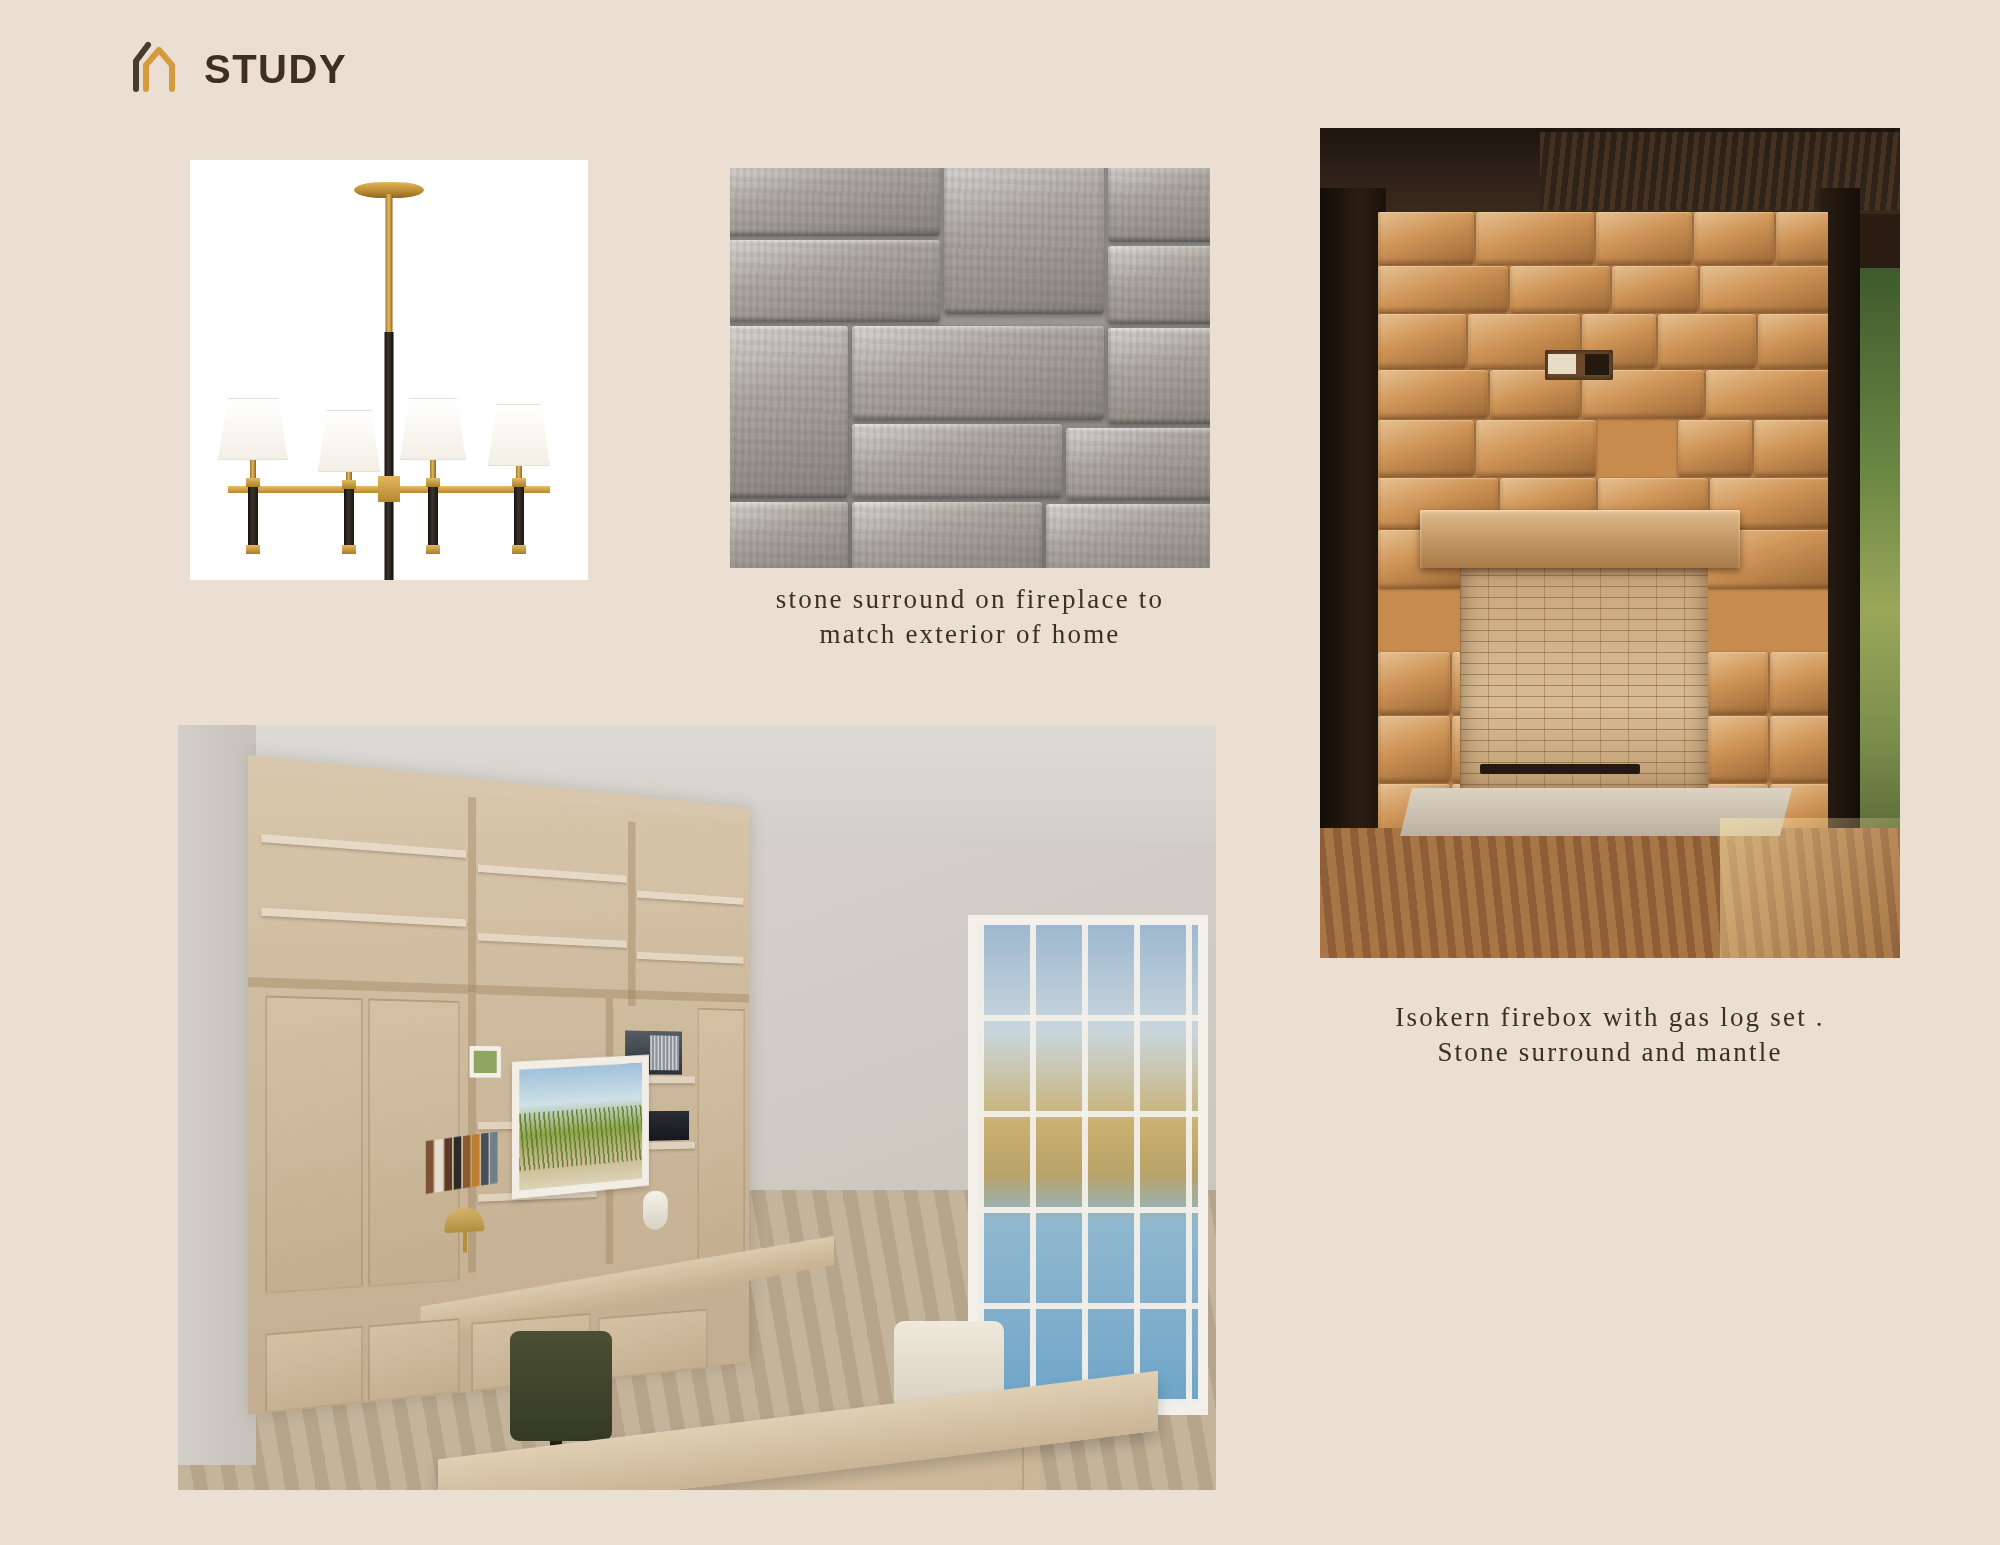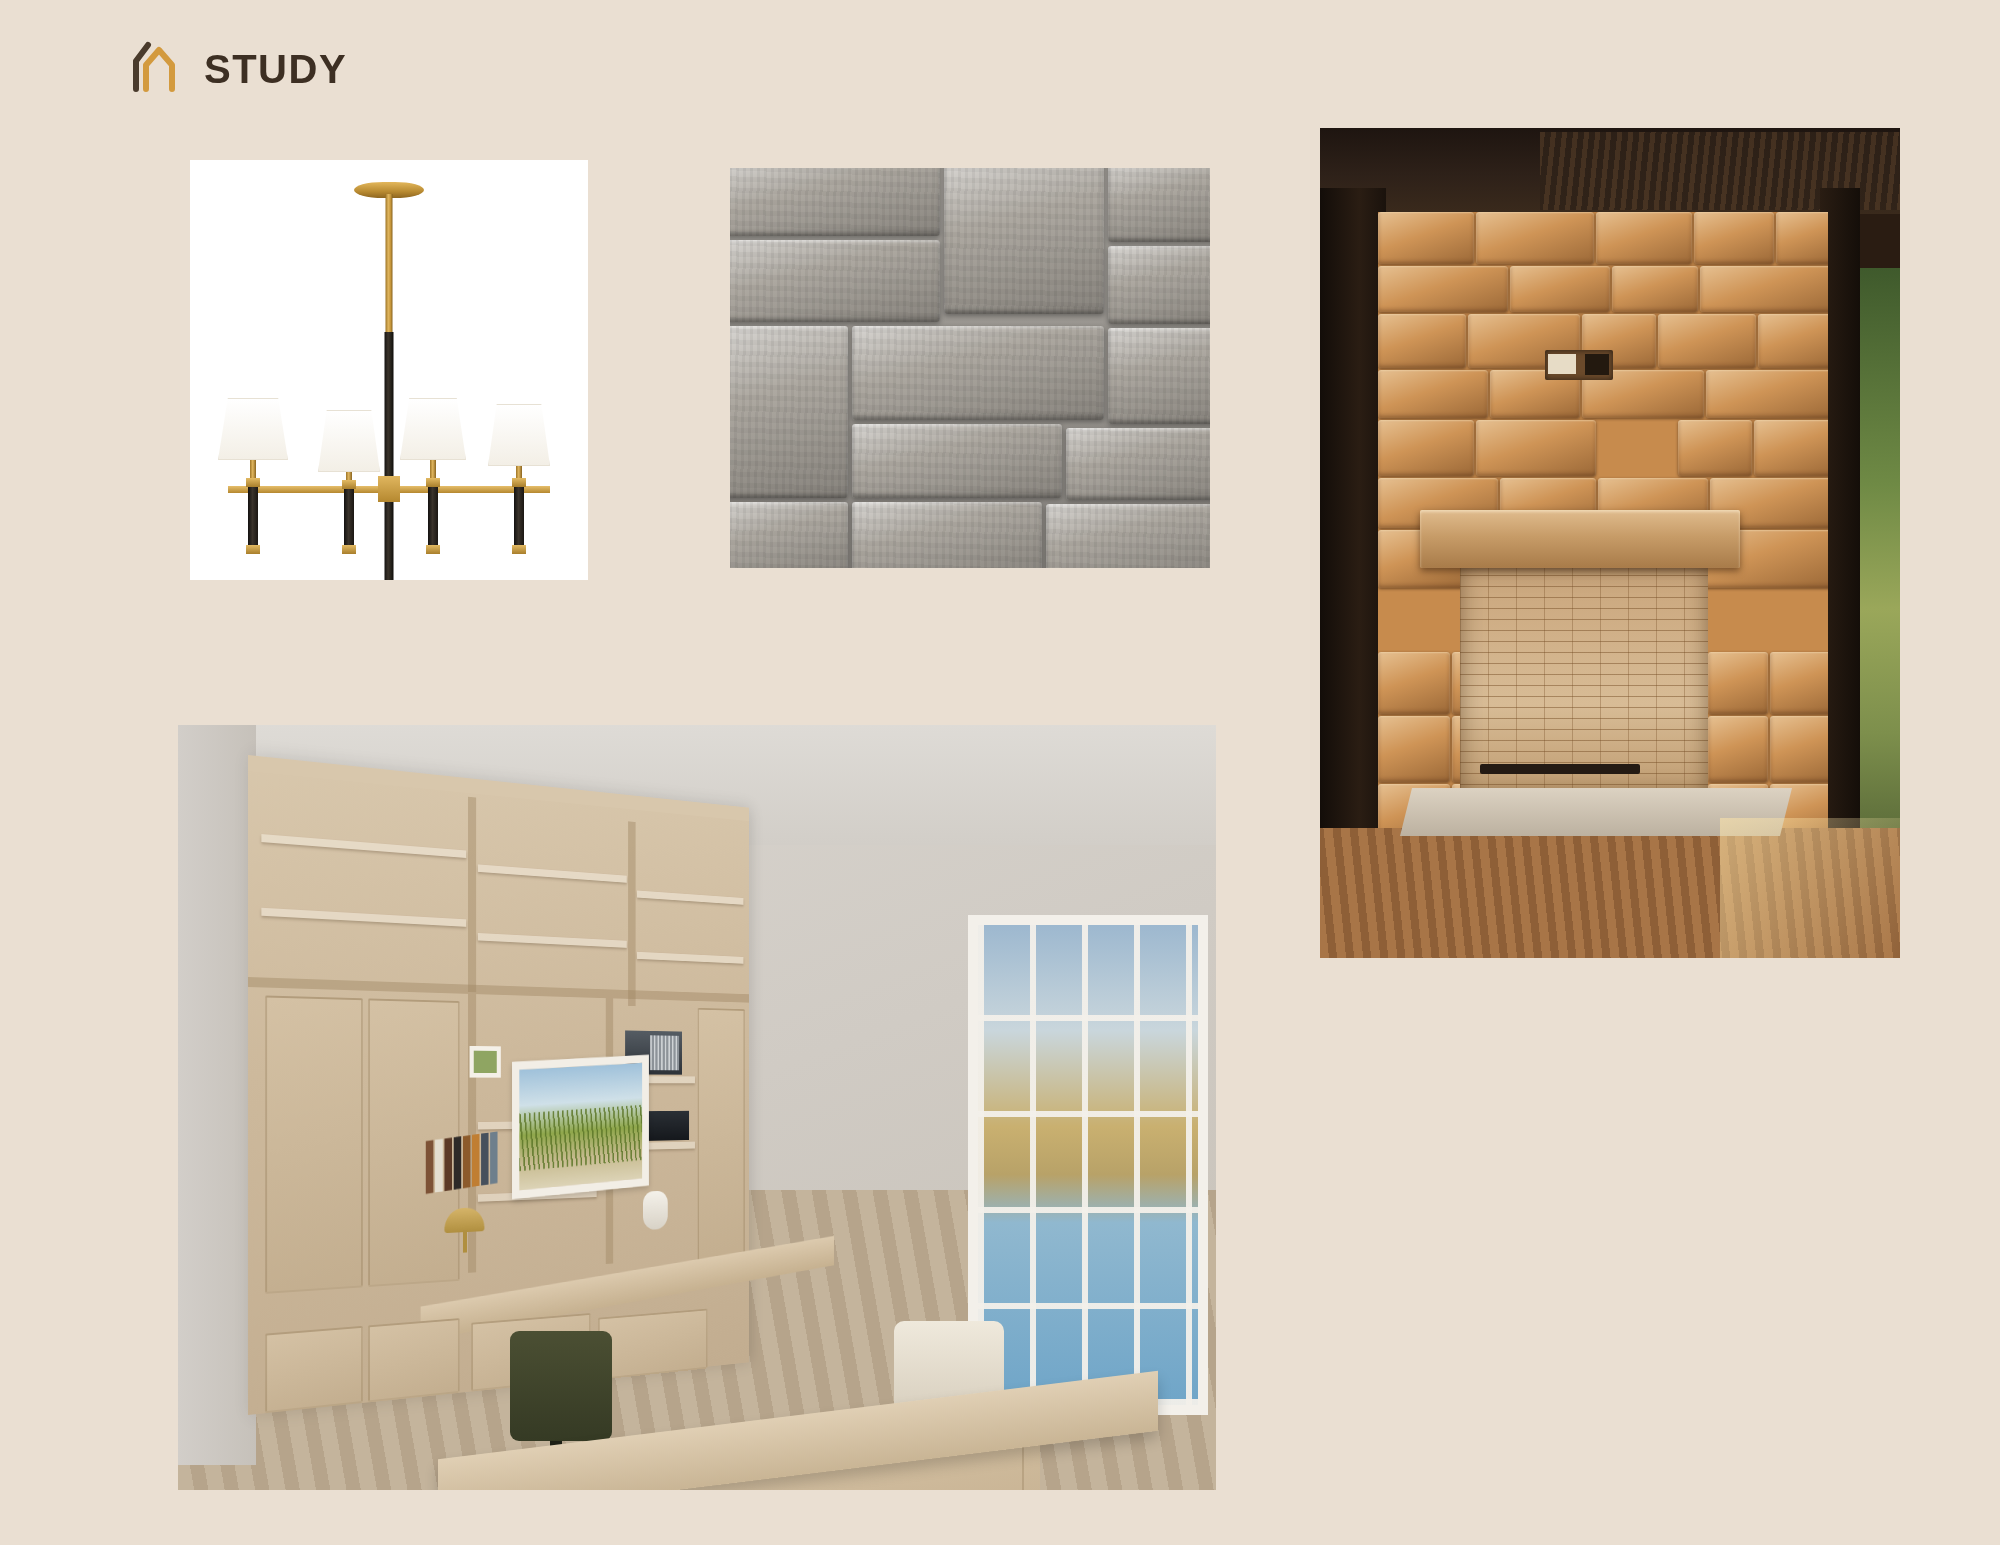--- a/index.html
+++ b/index.html
@@ -455,20 +455,21 @@
       <div class="stone-block" style="left:-8px;  top:158px; width:126px; height:172px;"></div>
       <div class="stone-block" style="left:122px; top:158px; width:252px; height:94px;"></div>
       <div class="stone-block" style="left:378px; top:160px; width:118px; height:96px;"></div>
       <div class="stone-block" style="left:122px; top:256px; width:210px; height:74px;"></div>
       <div class="stone-block" style="left:336px; top:260px; width:160px; height:72px;"></div>
       <div class="stone-block" style="left:-8px;  top:334px; width:126px; height:76px;"></div>
       <div class="stone-block" style="left:122px; top:334px; width:190px; height:76px;"></div>
       <div class="stone-block" style="left:316px; top:336px; width:180px; height:74px;"></div>
     </div>
   </div>
+  <div class="caption" id="caption-stone">stone surround on fireplace to match exterior of home</div>
 
   <div class="photo" id="fireplace-photo">
     <div style="position:absolute; inset:0;">
       <div class="fp-ceiling"></div>
       <div class="fp-outside"></div>
       <div class="fp-leftpost"></div>
       <div class="fp-rightpost"></div>
       <div class="fp-deck"></div>
 
       <div class="fp-stonemass">
@@ -533,20 +534,21 @@
         <span class="plate"></span>
           <span class="sock"></span>
       </div>
       <div class="fp-opening"></div>
       <div class="fp-loggrate"></div>
       <div class="fp-mantle"></div>
       <div class="fp-hearth"></div>
       <div class="fp-sunpatch"></div>
     </div>
   </div>
+  <div class="caption" id="caption-firebox">Isokern firebox with gas log set . Stone surround and mantle</div>
 
   <div class="photo" id="study-photo">
     <div style="position:absolute; inset:0;">
       <div class="st-backwall"></div>
       <div class="st-ceiling"></div>
       <div class="st-floor"></div>
       <div class="st-wall-left"></div>
 
       <div class="st-window"></div>
 

